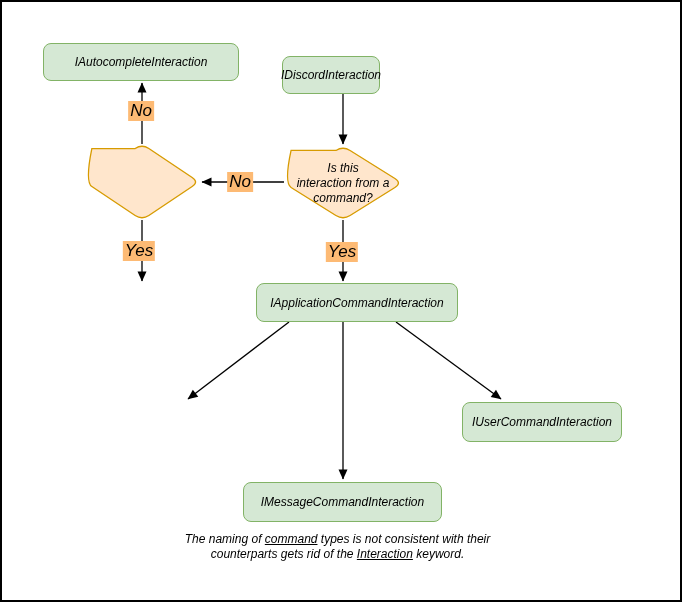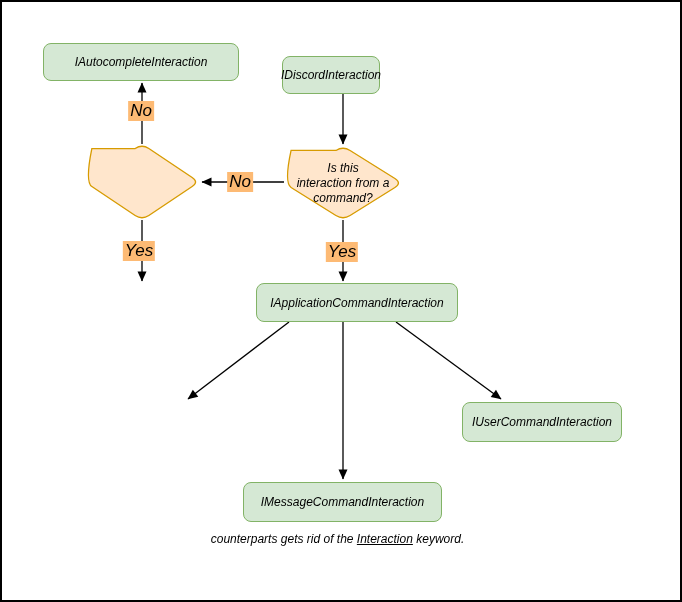--- a/index.html
+++ b/index.html
@@ -114,16 +114,17 @@
     <div>interaction from a</div>
     <div>command?</div>
   </div>
 
   <div class="edge-label" style="left:139px; top:109px;">No</div>
   <div class="edge-label" style="left:238px; top:180px;">No</div>
   <div class="edge-label" style="left:137px; top:249px;">Yes</div>
   <div class="edge-label" style="left:340px; top:250px;">Yes</div>
 
   <div class="footnote">
+    <div><span>The naming of </span><span class="u">command</span><span> types is not consistent with their</span></div>
     <div><span>counterparts gets rid of the </span><span class="u">Interaction</span><span> keyword.</span></div>
   </div>
 
 </div>
 
 </body></html>

